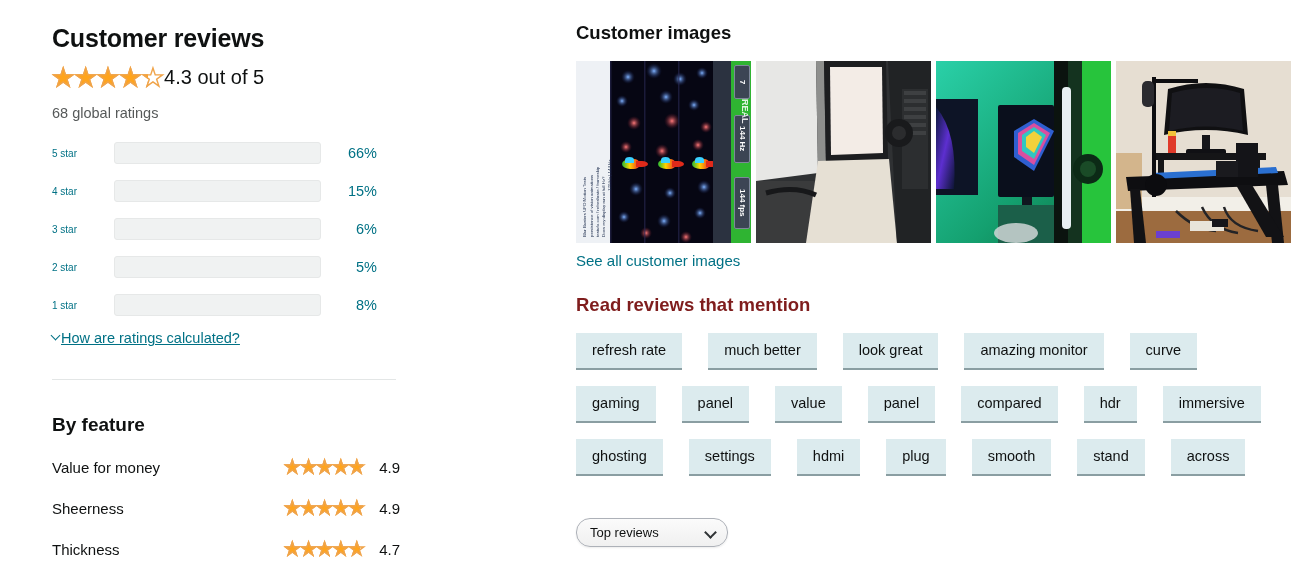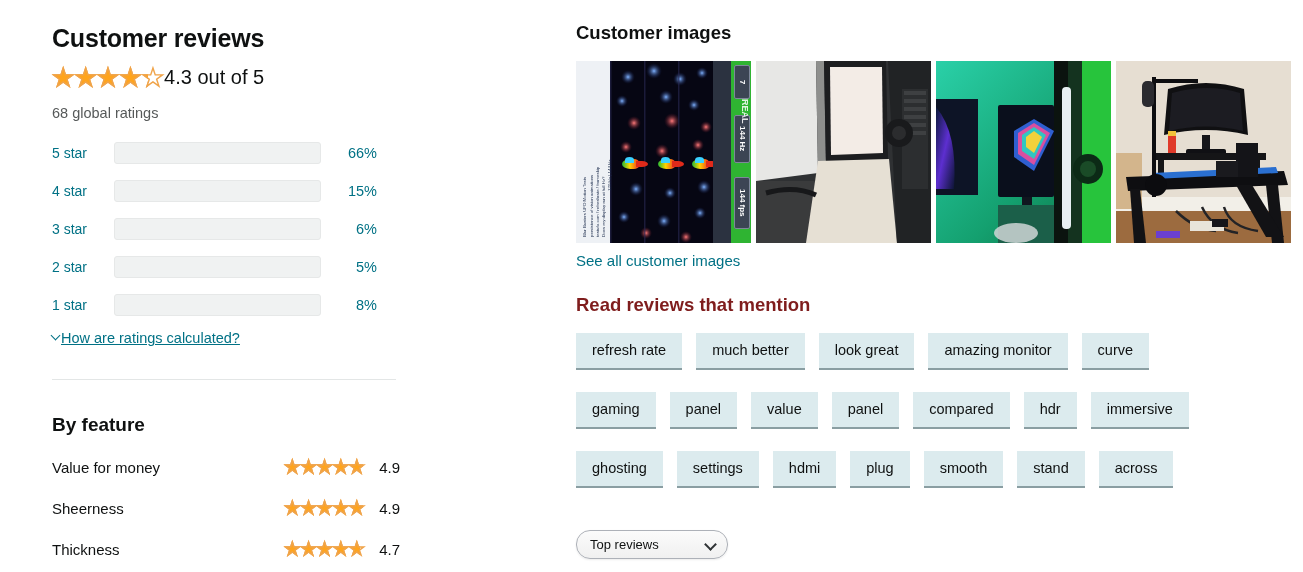--- a/index.html
+++ b/index.html
@@ -32,21 +32,21 @@
     -webkit-text-stroke: 1.4px #f0a44a;
   }
   .overall-text { font-size: 20px; color: #0f1111; line-height: 26px; }
 
   .global-ratings { font-size: 14.5px; color: #565959; margin-top: 14px; line-height: 18px; }
 
   
   .histogram { margin-top: 12px; }
   .hist-row { display: flex; align-items: center; height: 38px; }
   .hist-label {
-    width: 62px; font-size: 14px; color: #007185; flex: 0 0 auto;
+    width: 62px; font-size: 10px; color: #007185; flex: 0 0 auto;
     cursor: pointer;
   }
   .hist-track {
     width: 207px; height: 22px; background: #f0f2f2; border-radius: 3px;
     overflow: hidden; position: relative; flex: 0 0 auto;
     border: 1px solid #e6e8e8;
   }
   .hist-fill { height: 100%; background: #ffa41c; border-radius: 2px 0 0 2px; }
   .hist-pct {
     width: 56px; text-align: right; font-size: 14.5px; color: #007185;
@@ -149,21 +149,21 @@
   .t4 { position: absolute; inset:0; background:#d9cec2; }
 
   .see-all {
     margin-top: 9px; font-size: 15px; color: #007185; cursor: pointer;
     display: inline-block;
   }
 
   .rr-title { font-size: 18.5px; font-weight: bold; color: #7f1d1d; margin-top: 24px; }
 
   .chips { margin-top: 17px; width: 680px; }
-  .chip-row { display: flex; gap: 0px; margin-bottom: 22px; }
+  .chip-row { display: flex; gap: 12px; margin-bottom: 16px; }
   .chip {
     background: #dcebee; border-bottom: 2px solid #8a9ea2;
     color: #0f1111; font-size: 14.5px; line-height: 17px;
     padding: 9px 16px; margin-right: 14px; cursor: pointer;
     white-space: nowrap; text-align: center;
   }
 
   .sort-wrap { margin-top: 42px; }
   .sort-select {
     width: 152px; height: 29px; background: linear-gradient(#fbfbfb,#f0f0f0);

